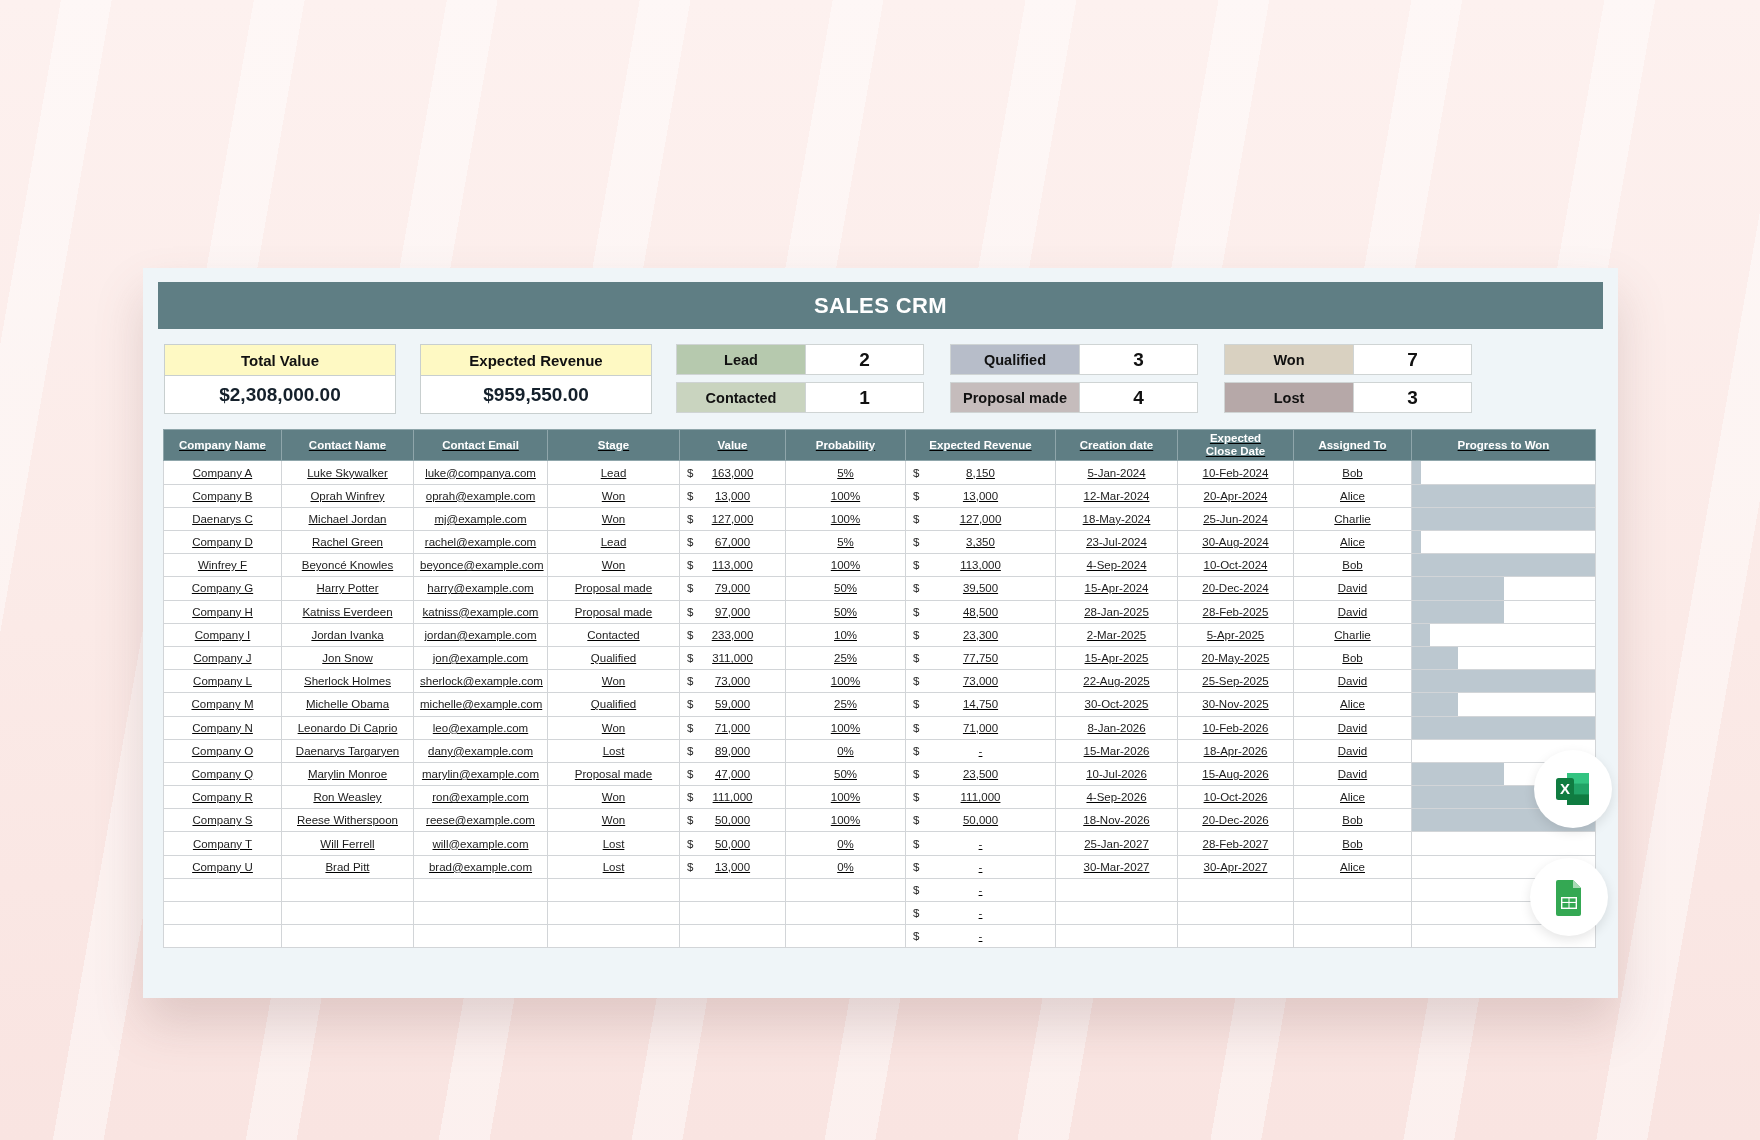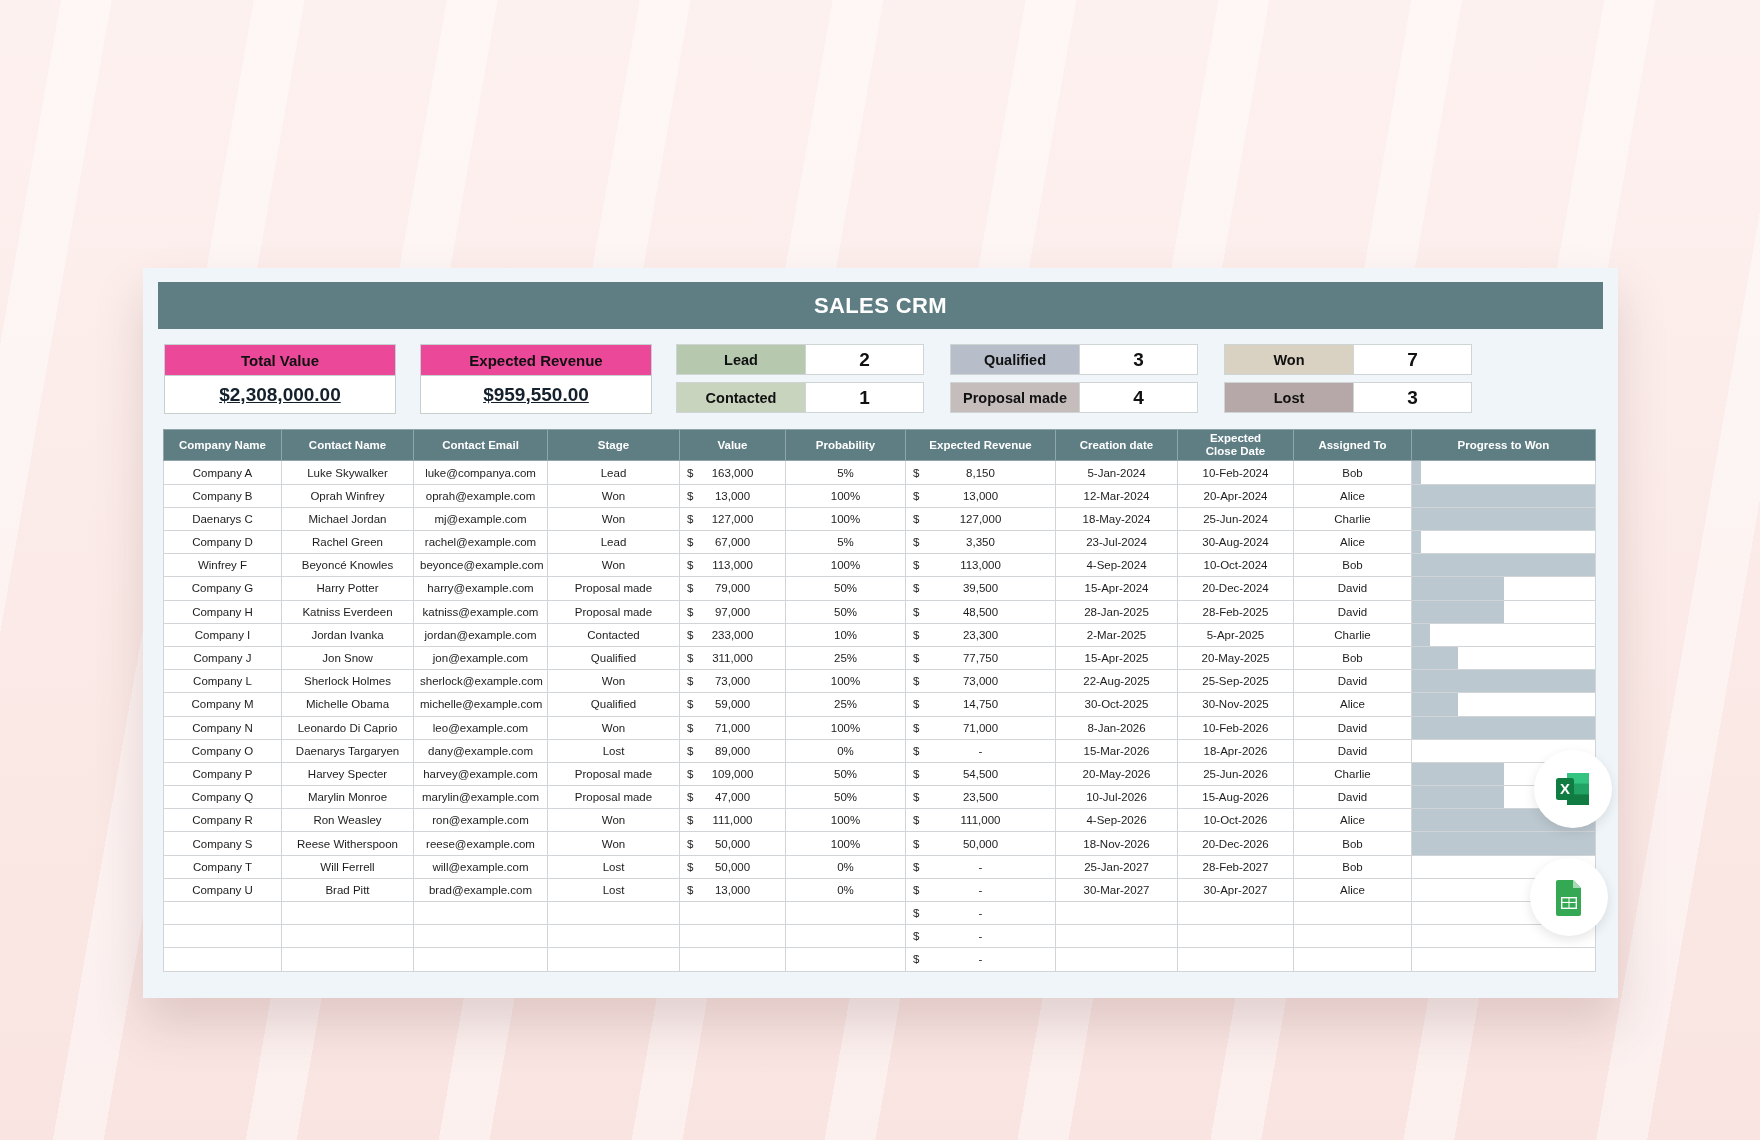--- a/index.html
+++ b/index.html
@@ -73,33 +73,33 @@
     align-items: flex-start;
     margin-top: 15px;
     height: 75px;
     padding: 0 6px;
   }
   .kpi {
     width: 232px;
     margin-right: 24px;
   }
   .kpi-head {
-    background: #ec4899;
+    background: #fef9c3;
     border: 1px solid #c8cfcf;
     height: 32px;
     display: flex; align-items: center; justify-content: center;
     font-size: 15px; font-weight: 700; color: #111;
   }
   .kpi-val {
     background: #ffffff;
     border: 1px solid #c8cfcf;
     border-top: none;
     height: 38px;
     display: flex; align-items: center; justify-content: center;
-    font-size: 19px; font-weight: 700; color: #14202b; text-decoration: underline;
+    font-size: 19px; font-weight: 700; color: #14202b;
   }
 
   .stage-group {
     display: flex;
     flex-direction: column;
     gap: 7px;
     margin-right: 26px;
   }
   .stage-group:first-of-type { margin-left: 78px; }
   .stage-row { display: flex; height: 31px; }
@@ -112,21 +112,21 @@
   .stage-count {
     width: 118px;
     background: #ffffff;
     border: 1px solid #cfd4d4;
     border-left: none;
     display: flex; align-items: center; justify-content: center;
     font-size: 19px; font-weight: 700; color: #111;
   }
 
   
-  .table-wrap { margin-top: 10px; padding: 0 5px; }
+  .table-wrap { margin-top: 10px; padding: 0 5px; text-decoration: underline; }
   table.grid {
     border-collapse: collapse;
     table-layout: fixed;
     width: 1432px;
     font-size: 11.5px;
     color: #1d1d1d;
   }
   table.grid th {
     background: #5f7e84;
     color: #ffffff;
@@ -477,35 +477,20 @@
               <td class="shade">0%</td>
               <td class="money shade"><span class="cur">$</span>-</td>
               <td>15-Mar-2026</td>
               <td>18-Apr-2026</td>
               <td>David</td>
               <td class="progress">
                 <div class="bar" style="width: 0%;"></div>
               </td>
             </tr>
             <tr>
-              <td>Company P</td>
-              <td>Harvey Specter</td>
-              <td>harvey@example.com</td>
-              <td>Proposal made</td>
-              <td class="money"><span class="cur">$</span>109,000</td>
-              <td class="shade">50%</td>
-              <td class="money shade"><span class="cur">$</span>54,500</td>
-              <td>20-May-2026</td>
-              <td>25-Jun-2026</td>
-              <td>Charlie</td>
-              <td class="progress">
-                <div class="bar" style="width: 50%;"></div>
-              </td>
-            </tr>
-            <tr>
               <td>Company Q</td>
               <td>Marylin Monroe</td>
               <td>marylin@example.com</td>
               <td>Proposal made</td>
               <td class="money"><span class="cur">$</span>47,000</td>
               <td class="shade">50%</td>
               <td class="money shade"><span class="cur">$</span>23,500</td>
               <td>10-Jul-2026</td>
               <td>15-Aug-2026</td>
               <td>David</td>

